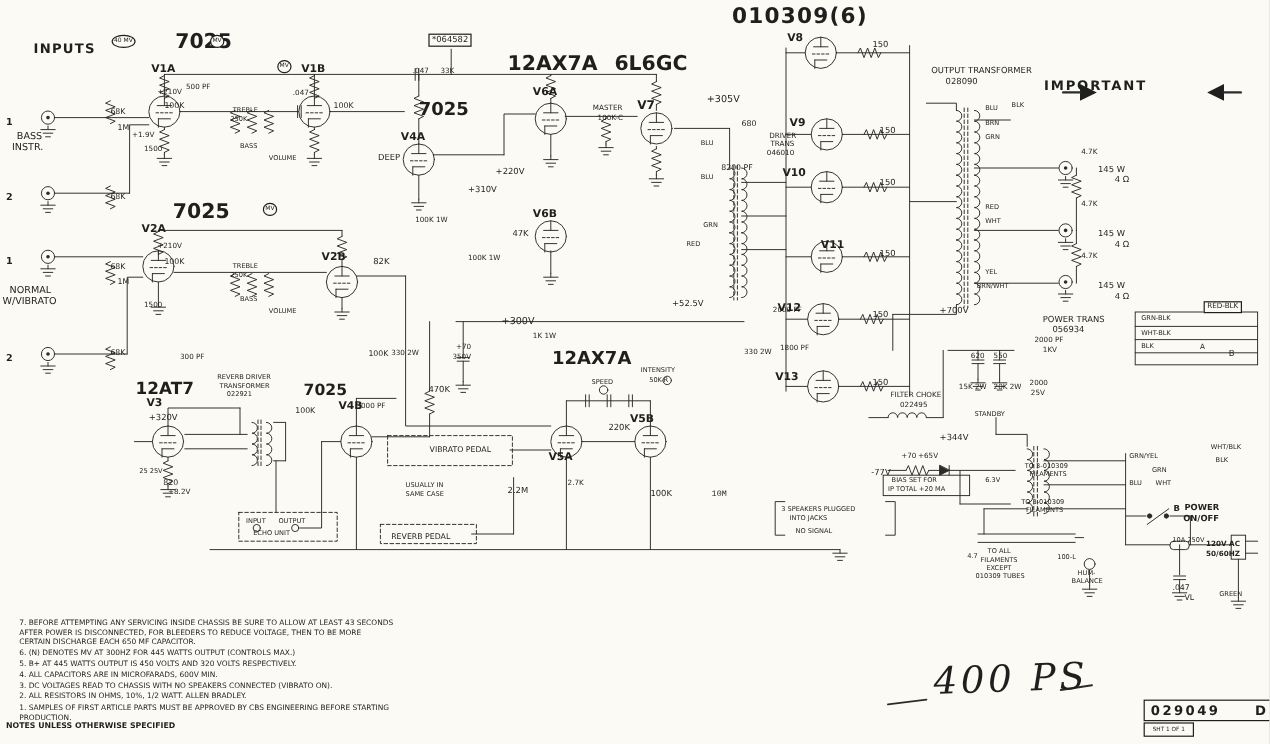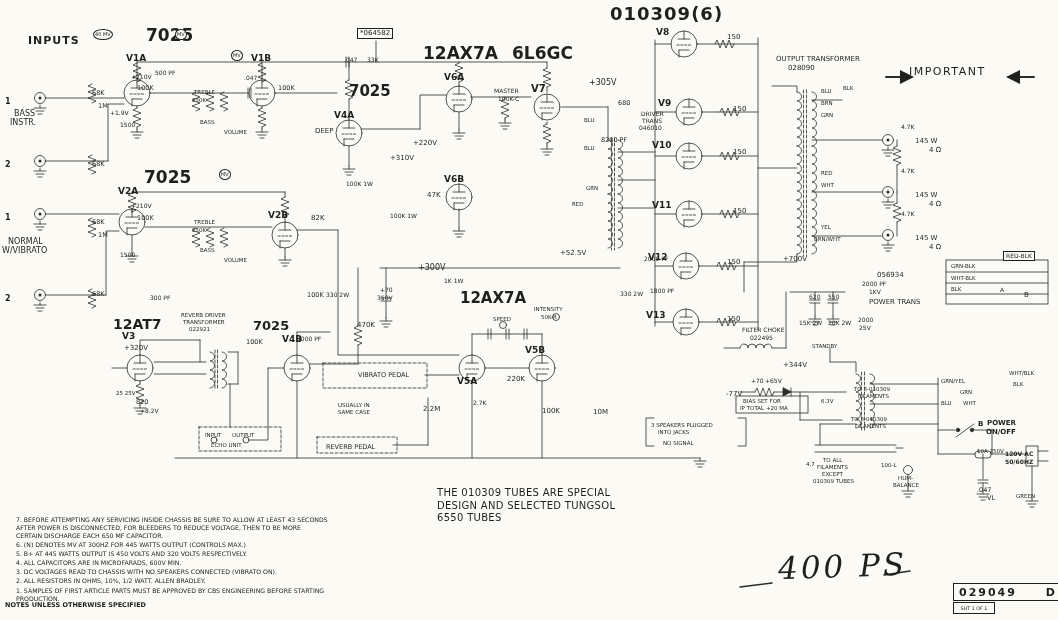--- a/index.html
+++ b/index.html
@@ -5,21 +5,21 @@
   html,body{margin:0;padding:0;background:#d8d8d4;}
   .sheet{position:relative;width:1058px;height:620px;background:#fbfaf5;overflow:hidden;
          font-family:"DejaVu Sans",sans-serif;color:#1f1f1e;}
   svg{position:absolute;left:0;top:0;}
   .lb{position:absolute;white-space:nowrap;line-height:1;}
   .b{font-weight:bold;}
   .box{border:1px solid #1f1f1e;padding:1px 2px;background:#fbfaf5;}
   .circ{border:1px solid #1f1f1e;border-radius:50%;padding:2px 1px;text-align:center;background:#fbfaf5;}
   .partnum{position:absolute;left:610px;top:3px;font-size:18px;font-weight:bold;letter-spacing:1px;}
   .inputs{position:absolute;left:28px;top:34px;font-size:11px;font-weight:bold;letter-spacing:1px;}
-  .important{position:absolute;left:909px;top:65px;font-size:11px;font-weight:normal;letter-spacing:1.5px;}
+  .important{position:absolute;left:870px;top:65px;font-size:11px;font-weight:bold;letter-spacing:1.5px;}
   .caution{position:absolute;left:888px;top:82px;font-size:6.5px;font-style:italic;}
   .caution .cl{border-bottom:0.8px solid #1f1f1e;padding-bottom:1px;margin-bottom:2px;width:fit-content;}
   .tubenote{position:absolute;left:437px;top:487px;font-size:10px;line-height:1.25;letter-spacing:0.3px;}
   .notes{position:absolute;left:16px;top:516px;width:312px;font-size:6.2px;line-height:1.3;}
   .note-line{margin-bottom:1px;}
   .notes-footer{position:absolute;left:5px;top:601px;font-size:6.5px;font-weight:bold;}
   .model{position:absolute;left:778px;top:548px;font-size:31px;font-style:italic;letter-spacing:3px;
          font-family:"DejaVu Serif",serif;transform:rotate(-2deg);}
   .numbox{position:absolute;left:953px;top:583px;width:98px;height:16px;border:1.2px solid #1f1f1e;
           display:flex;align-items:center;justify-content:space-between;padding:0 5px;
@@ -296,21 +296,21 @@
       <div class="lb b" style="left: 460px; top: 291px; font-size: 15px;">12AX7A</div>
       <div class="lb b" style="left: 113px; top: 317px; font-size: 14px;">12AT7</div>
       <div class="lb b" style="left: 122px; top: 332px; font-size: 9px;">V3</div>
       <div class="lb b" style="left: 253px; top: 319px; font-size: 13px;">7025</div>
       <div class="lb b" style="left: 282px; top: 335px; font-size: 9px;">V4B</div>
       <div class="lb b" style="left: 457px; top: 377px; font-size: 9px;">V5A</div>
       <div class="lb b" style="left: 525px; top: 346px; font-size: 9px;">V5B</div>
       <div class="lb b" style="left: 656px; top: 28px; font-size: 9px;">V8</div>
       <div class="lb b" style="left: 658px; top: 99px; font-size: 9px;">V9</div>
       <div class="lb b" style="left: 652px; top: 141px; font-size: 9px;">V10</div>
-      <div class="lb b" style="left: 652px; top: 201px; font-size: 9px;">V11</div>
+      <div class="lb b" style="left: 684px; top: 201px; font-size: 9px;">V11</div>
       <div class="lb b" style="left: 648px; top: 253px; font-size: 9px;">V12</div>
       <div class="lb b" style="left: 646px; top: 311px; font-size: 9px;">V13</div>
       <div class="lb" style="left: 727px; top: 34px; font-size: 7px;">150</div>
       <div class="lb" style="left: 733px; top: 106px; font-size: 7px;">150</div>
       <div class="lb" style="left: 733px; top: 149px; font-size: 7px;">150</div>
       <div class="lb" style="left: 733px; top: 208px; font-size: 7px;">150</div>
       <div class="lb" style="left: 727px; top: 259px; font-size: 7px;">150</div>
       <div class="lb" style="left: 727px; top: 316px; font-size: 7px;">150</div>
       <div class="lb" style="left: 776px; top: 56px; font-size: 7px;">OUTPUT TRANSFORMER</div>
       <div class="lb" style="left: 788px; top: 65px; font-size: 7px;">028090</div>
@@ -334,21 +334,21 @@
       <div class="lb" style="left: 915px; top: 192px; font-size: 7px;">145 W</div>
       <div class="lb" style="left: 929px; top: 201px; font-size: 7px;">4 Ω</div>
       <div class="lb" style="left: 915px; top: 235px; font-size: 7px;">145 W</div>
       <div class="lb" style="left: 929px; top: 244px; font-size: 7px;">4 Ω</div>
       <div class="lb box" style="left: 1003px; top: 251px; font-size: 6px;">RED-BLK</div>
       <div class="lb" style="left: 951px; top: 264px; font-size: 5.5px;">GRN-BLK</div>
       <div class="lb" style="left: 951px; top: 276px; font-size: 5.5px;">WHT-BLK</div>
       <div class="lb" style="left: 951px; top: 287px; font-size: 5.5px;">BLK</div>
       <div class="lb" style="left: 1000px; top: 287px; font-size: 6px;">A</div>
       <div class="lb" style="left: 1024px; top: 292px; font-size: 7px;">B</div>
-      <div class="lb" style="left: 869px; top: 263px; font-size: 7px; margin-top: 36px;">POWER TRANS</div>
+      <div class="lb" style="left: 869px; top: 263px; font-size: 7px;">POWER TRANS</div>
       <div class="lb" style="left: 877px; top: 272px; font-size: 7px;">056934</div>
       <div class="lb" style="left: 862px; top: 281px; font-size: 6px;">2000 PF</div>
       <div class="lb" style="left: 869px; top: 289px; font-size: 6px;">1KV</div>
       <div class="lb" style="left: 783px; top: 256px; font-size: 7px;">+700V</div>
       <div class="lb" style="left: 809px; top: 294px; font-size: 6px;">620</div>
       <div class="lb" style="left: 828px; top: 294px; font-size: 6px;">550</div>
       <div class="lb" style="left: 799px; top: 320px; font-size: 6px;">15K 2W</div>
       <div class="lb" style="left: 828px; top: 320px; font-size: 6px;">20K 2W</div>
       <div class="lb" style="left: 858px; top: 317px; font-size: 6px;">2000</div>
       <div class="lb" style="left: 859px; top: 325px; font-size: 6px;">25V</div>
@@ -411,25 +411,25 @@
       <div class="lb" style="left: 326px; top: 292px; font-size: 6px;">330 2W</div>
       <div class="lb" style="left: 380px; top: 287px; font-size: 6px;">+70</div>
       <div class="lb" style="left: 377px; top: 295px; font-size: 6px;">350V</div>
       <div class="lb" style="left: 620px; top: 291px; font-size: 6px;">330 2W</div>
       <div class="lb" style="left: 357px; top: 322px; font-size: 7px;">470K</div>
       <div class="lb" style="left: 150px; top: 295px; font-size: 6px;">300 PF</div>
       <div class="lb" style="left: 307px; top: 292px; font-size: 6.5px;">100K</div>
       <div class="lb" style="left: 534px; top: 307px; font-size: 5.5px;">INTENSITY</div>
       <div class="lb" style="left: 541px; top: 315px; font-size: 5.5px;">50K-R</div>
       <div class="lb" style="left: 493px; top: 317px; font-size: 5.5px;">SPEED</div>
-      <div class="lb" style="left: 507px; top: 376px; font-size: 7px; text-align: center;">220K</div>
+      <div class="lb" style="left: 507px; top: 353px; font-size: 7px; text-align: center;">220K</div>
       <div class="lb" style="left: 473px; top: 400px; font-size: 6px;">2.7K</div>
       <div class="lb" style="left: 423px; top: 406px; font-size: 7px;">2.2M</div>
       <div class="lb" style="left: 542px; top: 408px; font-size: 7px;">100K</div>
-      <div class="lb" style="left: 593px; top: 409px; font-size: 7px;">10M</div>
+      <div class="lb" style="left: 593px; top: 409px; font-size: 7px; font-family: Liberation Mono, monospace;">10M</div>
       <div class="lb" style="left: 358px; top: 372px; font-size: 6.5px;">VIBRATO PEDAL</div>
       <div class="lb" style="left: 338px; top: 403px; font-size: 5.5px;">USUALLY IN</div>
       <div class="lb" style="left: 338px; top: 410px; font-size: 5.5px;">SAME CASE</div>
       <div class="lb" style="left: 326px; top: 444px; font-size: 6.5px;">REVERB PEDAL</div>
       <div class="lb" style="left: 205px; top: 433px; font-size: 5.5px;">INPUT</div>
       <div class="lb" style="left: 232px; top: 433px; font-size: 5.5px;">OUTPUT</div>
       <div class="lb" style="left: 211px; top: 443px; font-size: 5.5px;">ECHO UNIT</div>
       <div class="lb" style="left: 181px; top: 313px; font-size: 5.5px;">REVERB DRIVER</div>
       <div class="lb" style="left: 183px; top: 320px; font-size: 5.5px;">TRANSFORMER</div>
       <div class="lb" style="left: 189px; top: 327px; font-size: 5.5px;">022921</div>
@@ -473,25 +473,20 @@
       <div class="lb" style="left: 10px; top: 119px; font-size: 8px;">INSTR.</div>
       <div class="lb" style="left: 8px; top: 238px; font-size: 8px; text-align: right;">NORMAL</div>
       <div class="lb" style="left: 2px; top: 247px; font-size: 8px;">W/VIBRATO</div>
     </div>
 
   <div class="partnum">010309(6)</div>
   <div class="inputs">INPUTS</div>
 
   <div class="important">IMPORTANT</div>
 
-  <div class="tubenote">
-    <div>THE 010309 TUBES ARE SPECIAL</div>
-    <div>DESIGN AND SELECTED TUNGSOL</div>
-    <div>6550 TUBES</div>
-  </div>
 
   <div id="notes-list" class="notes">
       <div class="note-line">7. BEFORE ATTEMPTING ANY SERVICING INSIDE CHASSIS BE SURE TO ALLOW AT LEAST 43 SECONDS AFTER POWER IS DISCONNECTED, FOR BLEEDERS TO REDUCE VOLTAGE, THEN TO BE MORE CERTAIN DISCHARGE EACH 650 MF CAPACITOR.</div>
       <div class="note-line">6. (N) DENOTES MV AT 300HZ FOR 445 WATTS OUTPUT (CONTROLS MAX.)</div>
       <div class="note-line">5. B+ AT 445 WATTS OUTPUT IS 450 VOLTS AND 320 VOLTS RESPECTIVELY.</div>
       <div class="note-line">4. ALL CAPACITORS ARE IN MICROFARADS, 600V MIN.</div>
       <div class="note-line">3. DC VOLTAGES READ TO CHASSIS WITH NO SPEAKERS CONNECTED (VIBRATO ON).</div>
       <div class="note-line">2. ALL RESISTORS IN OHMS, 10%, 1/2 WATT. ALLEN BRADLEY.</div>
       <div class="note-line">1. SAMPLES OF FIRST ARTICLE PARTS MUST BE APPROVED BY CBS ENGINEERING BEFORE STARTING PRODUCTION.</div>
     </div>

